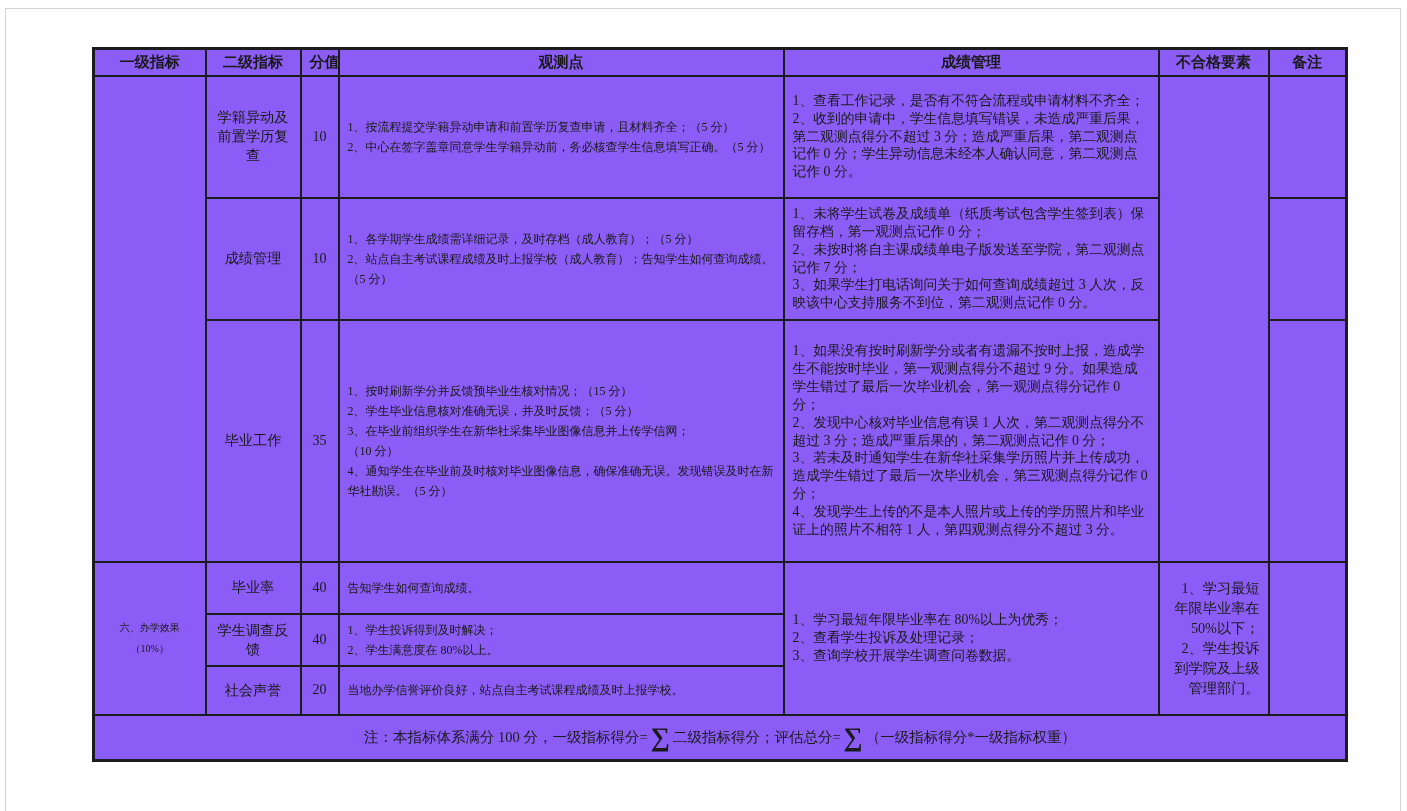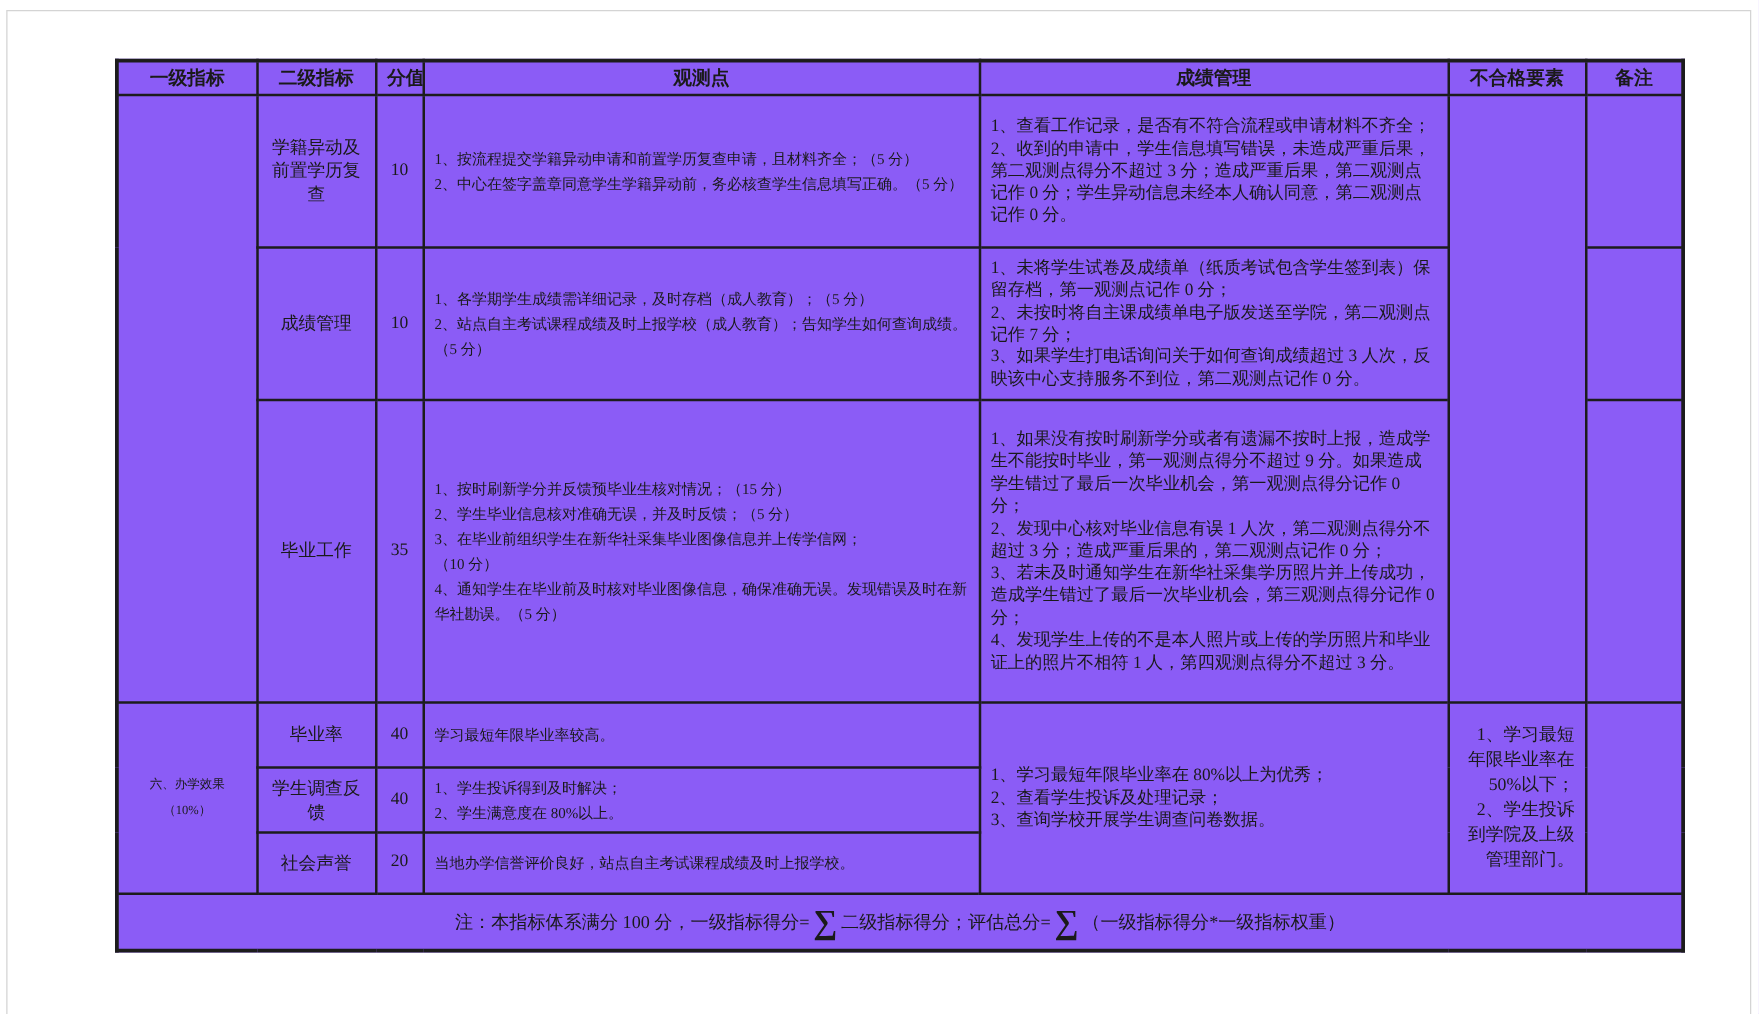--- a/index.html
+++ b/index.html
@@ -93,21 +93,21 @@
 3、若未及时通知学生在新华社采集学历照片并上传成功，造成学生错过了最后一次毕业机会，第三观测点得分记作 0 分；
 4、发现学生上传的不是本人照片或上传的学历照片和毕业证上的照片不相符 1 人，第四观测点得分不超过 3 分。</td>
     <td class="center"></td>
   </tr>
 
   <tr class="r4">
     <td class="firstlevel" rowspan="3">六、办学效果
 （10%）</td>
     <td class="center">毕业率</td>
     <td class="score">40</td>
-    <td class="obs">学习最短年限毕业率较高。</td>
+    <td class="obs">告知学生如何查询成绩。</td>
     <td class="method" rowspan="3">1、学习最短年限毕业率在 80%以上为优秀；
 2、查看学生投诉及处理记录；
 3、查询学校开展学生调查问卷数据。</td>
     <td class="fail" rowspan="3">1、学习最短年限毕业率在50%以下；
 2、学生投诉到学院及上级管理部门。</td>
     <td class="center" rowspan="3"></td>
   </tr>
 
   <tr class="r5">
     <td class="center">学生调查反馈</td>

